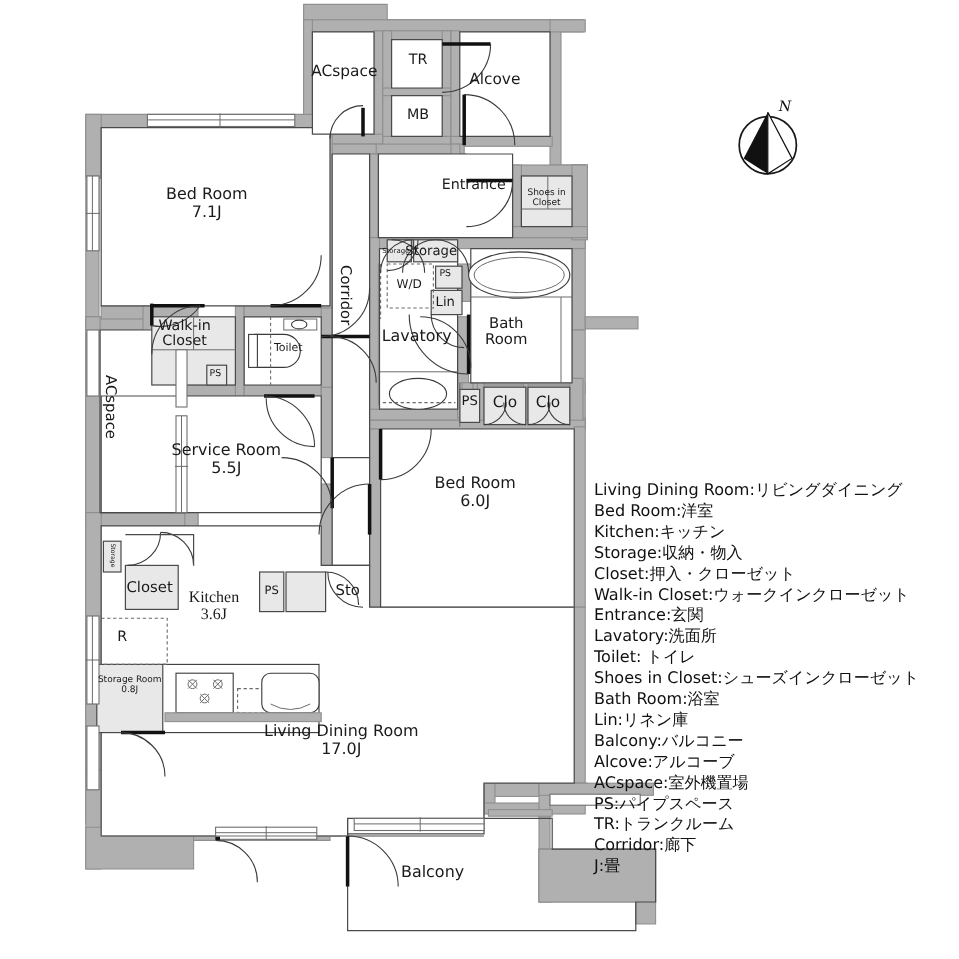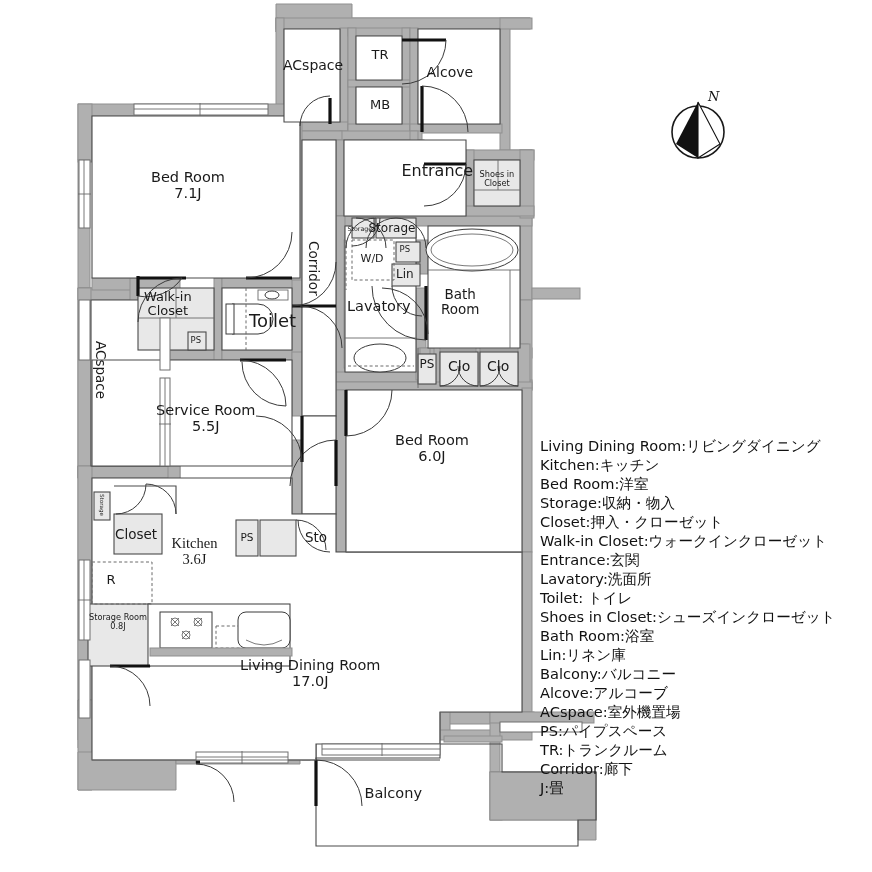--- a/index.html
+++ b/index.html
@@ -347,25 +347,25 @@
 5.5J</div>
       <div class="lbl" style="font-size: 14.5px; left: 240px; top: 657px;">Living Dining Room
 17.0J</div>
       <div class="lbl" style="font-size: 14.5px; left: 171.5px; top: 535px; font-family: Liberation Serif, serif;">Kitchen
 3.6J</div>
       <div class="lbl" style="font-size: 8.2px; left: 89px; top: 613px;">Storage Room
 0.8J</div>
       <div class="lbl" style="font-size: 14.5px; left: 364.5px; top: 785px;">Balcony</div>
       <div class="lbl" style="font-size: 13px; left: 144px; top: 289.5px;">Walk-in
 Closet</div>
-      <div class="lbl" style="font-size: 18px; left: 249px; top: 310.5px;">Toilet</div>
+      <div class="lbl" style="font-size: 10px; left: 249px; top: 310.5px;">Toilet</div>
       <div class="lbl" style="font-size: 14.5px; left: 347px; top: 298px;">Lavatory</div>
       <div class="lbl" style="font-size: 13.5px; left: 441px; top: 287px;">Bath
 Room</div>
-      <div class="lbl" style="font-size: 16px; left: 401.5px; top: 162px;">Entrance</div>
+      <div class="lbl" style="font-size: 13px; left: 401.5px; top: 162px;">Entrance</div>
       <div class="lbl" style="font-size: 8.2px; left: 479.5px; top: 170px;">Shoes in
 Closet</div>
       <div class="lbl rot" style="font-size: 13.5px; left: 305.5px; top: 240.5px;">Corridor</div>
       <div class="lbl" style="font-size: 14px; left: 283px; top: 58px;">ACspace</div>
       <div class="lbl rot" style="font-size: 13.5px; left: 92.5px; top: 341px;">ACspace</div>
       <div class="lbl" style="font-size: 14px; left: 426.5px; top: 65px;">Alcove</div>
       <div class="lbl" style="font-size: 13px; left: 371.5px; top: 47.5px;">TR</div>
       <div class="lbl" style="font-size: 13px; left: 370px; top: 97.5px;">MB</div>
       <div class="lbl" style="font-size: 13.5px; left: 115px; top: 526.5px;">Closet</div>
       <div class="lbl" style="font-size: 13.5px; left: 265px; top: 529.5px; margin-left: 40px;">Sto</div>
@@ -378,22 +378,22 @@
       <div class="lbl" style="font-size: 12px; left: 368.5px; top: 221.5px;">Storage</div>
       <div class="lbl" style="font-size: 6.3px; left: 347.5px; top: 224.5px;">Storage</div>
       <div class="lbl rot" style="font-size: 5.6px; left: 99px; top: 494px;">Storage</div>
       <div class="lbl" style="font-size: 14px; left: 448px; top: 359px;">Clo</div>
       <div class="lbl" style="font-size: 14px; left: 487px; top: 359px;">Clo</div>
       <div class="lbl" style="font-size: 13px; left: 106.5px; top: 572.5px;">R</div>
     </div>
 
   <div id="legend">
       <div>Living Dining Room:リビングダイニング</div>
+      <div>Bed Room:洋室</div>
       <div>Kitchen:キッチン</div>
-      <div>Bed Room:洋室</div>
       <div>Storage:収納・物入</div>
       <div>Closet:押入・クローゼット</div>
       <div>Walk-in Closet:ウォークインクローゼット</div>
       <div>Entrance:玄関</div>
       <div>Lavatory:洗面所</div>
       <div>Toilet: トイレ</div>
       <div>Shoes in Closet:シューズインクローゼット</div>
       <div>Bath Room:浴室</div>
       <div>Lin:リネン庫</div>
       <div>Balcony:バルコニー</div>

